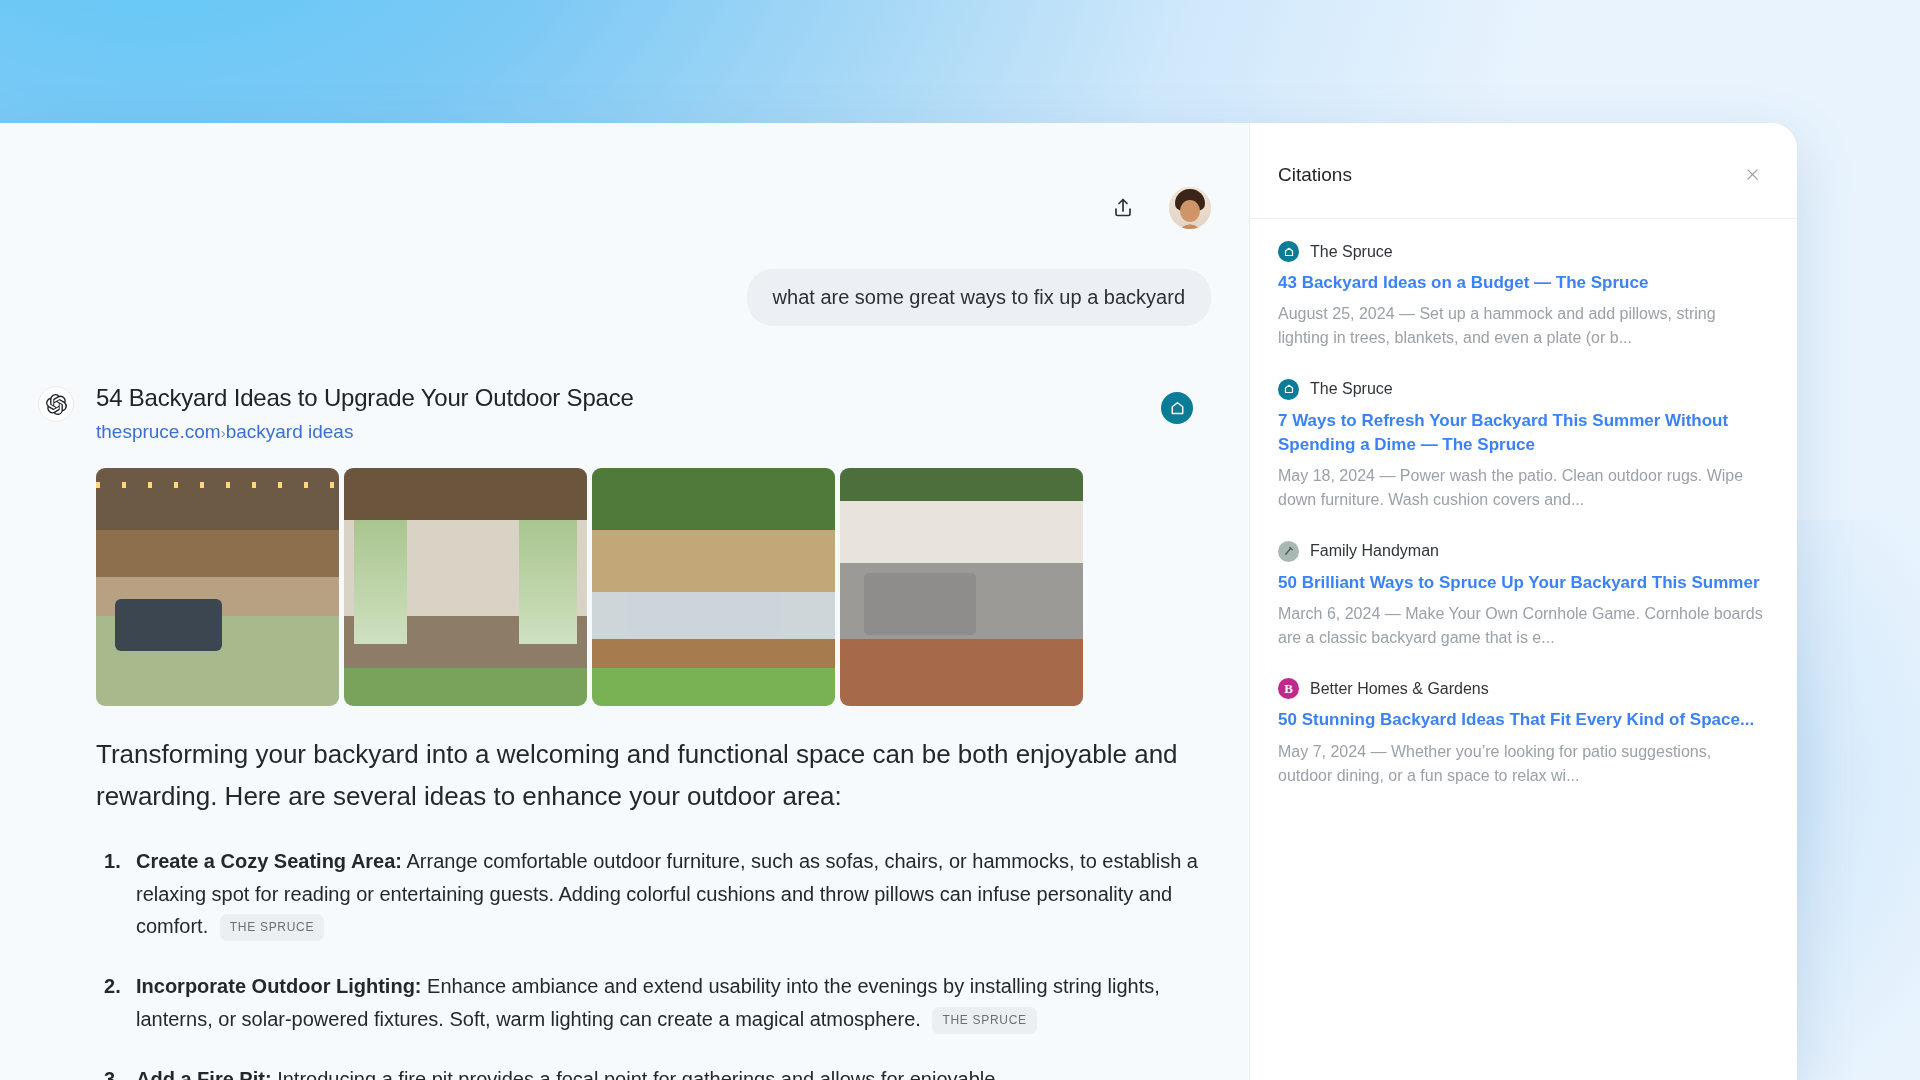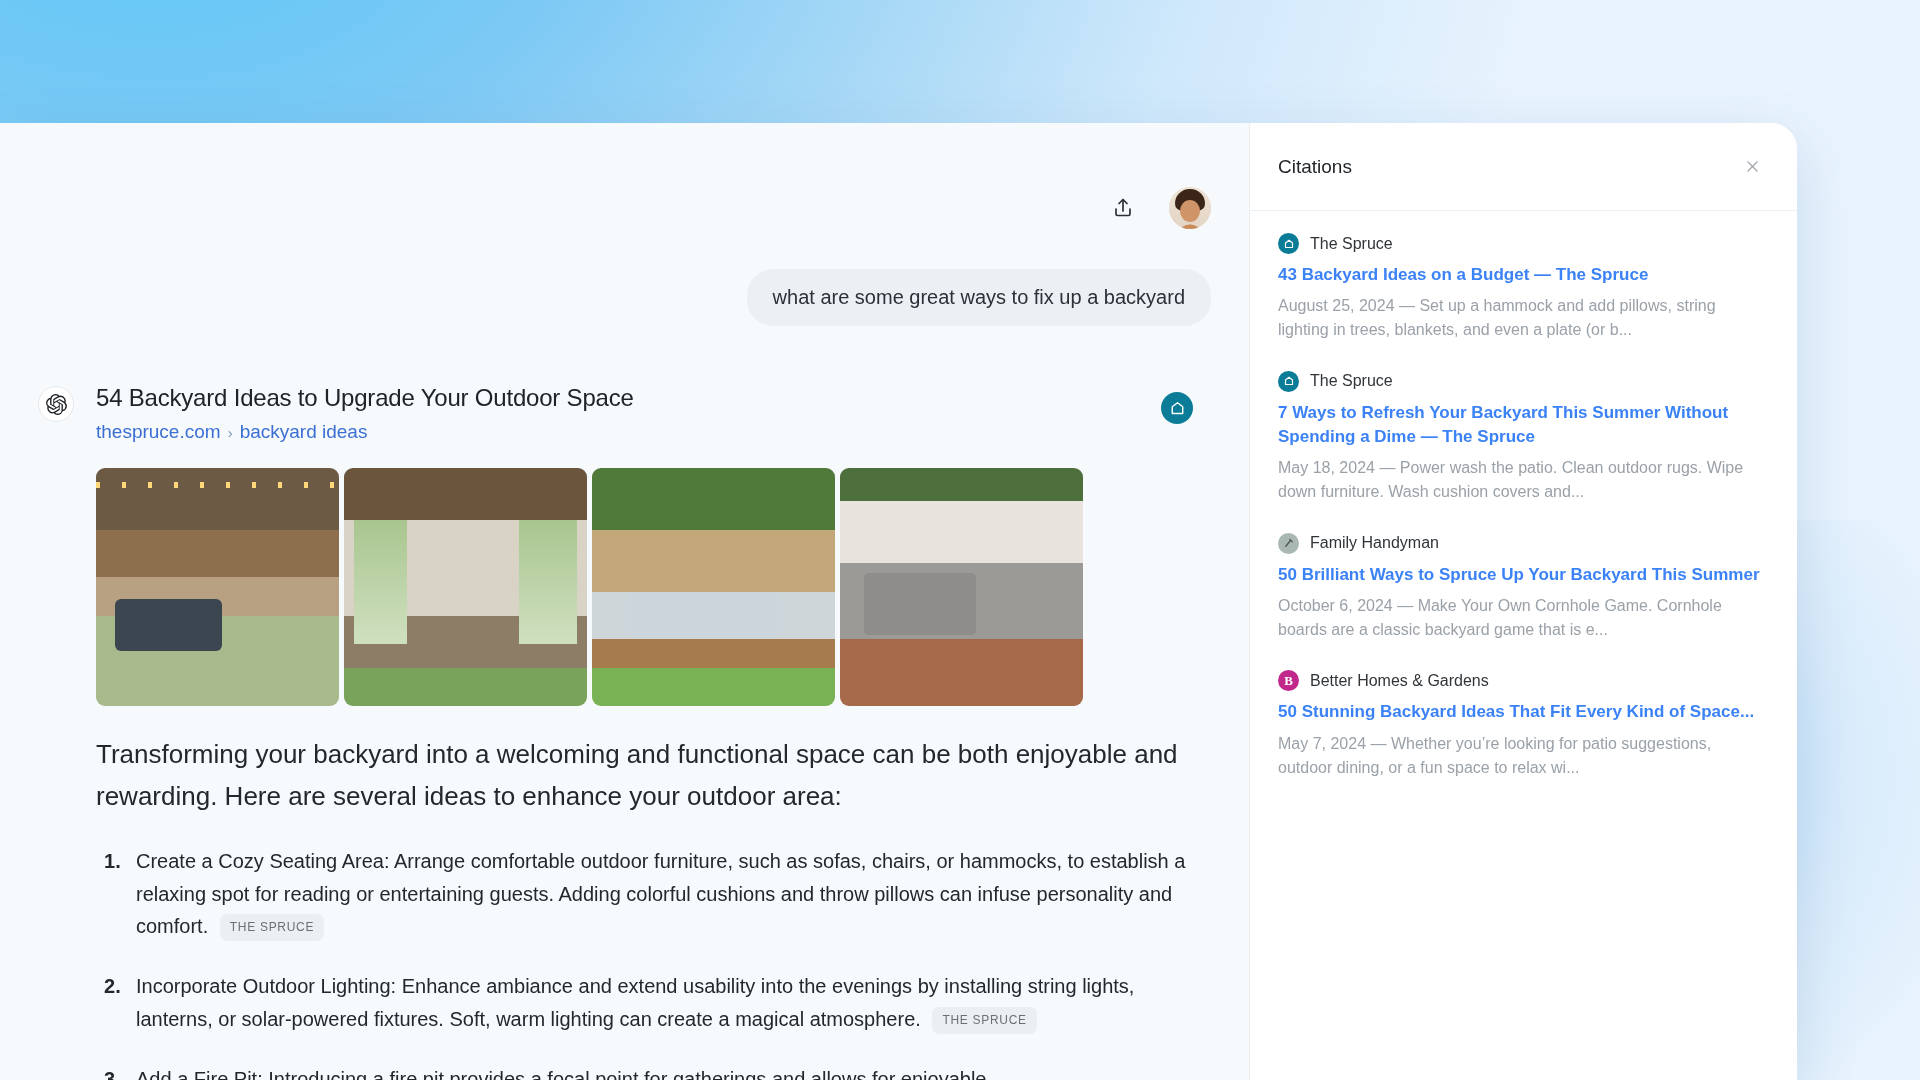--- a/index.html
+++ b/index.html
@@ -50,21 +50,21 @@
 
   .assist-row { display:flex; margin-top:58px; }
   .gpt-mark {
     width:36px; height:36px; border-radius:50%; border:1px solid #e6eaee; background:#fff;
     display:flex; align-items:center; justify-content:center; flex:none; margin-top:2px;
   }
   .assist-body { margin-left:22px; flex:1; min-width:0; }
 
   .card-head { display:flex; align-items:flex-start; justify-content:space-between; }
   .card-title { font-size:24px; color:#202427; font-weight:400; letter-spacing:-.2px; }
-  .breadcrumb { margin-top:9px; font-size:19px; color:#3b6fd4; display:flex; align-items:center; gap:7px; }
+  .breadcrumb { margin-top:9px; font-size:19px; color:#3b6fd4; display:flex; align-items:center; }
   .breadcrumb .chev { color:#7d93b5; font-size:15px; }
   .breadcrumb a { color:#3b6fd4; text-decoration:none; cursor:pointer; }
 
   .spruce-badge {
     width:32px; height:32px; border-radius:50%; background:#0b7c97;
     display:flex; align-items:center; justify-content:center; flex:none; margin-top:8px; margin-right:18px;
   }
 
   .thumbs { display:flex; gap:5px; margin-top:25px; }
   .thumb { width:243px; height:238px; border-radius:9px; overflow:hidden; position:relative; }
@@ -85,32 +85,32 @@
 
   ol.ideas { margin-top:28px; padding-left:0; list-style:none; counter-reset:idea; }
   ol.ideas > li {
     counter-increment:idea; position:relative; padding-left:40px;
     font-size:20px; line-height:1.62; color:#24282c; margin-bottom:28px;
   }
   ol.ideas > li::before {
     content:counter(idea)"."; position:absolute; left:8px; top:0;
     font-weight:700; color:#24282c;
   }
-  ol.ideas b { font-weight:400; }
+  ol.ideas b { font-weight:700; }
   .cite-chip {
     display:inline-block; background:#eceff2; color:#6a7076;
     font-size:12px; letter-spacing:.7px; padding:4px 10px; border-radius:7px;
     vertical-align:2px; margin-left:6px; cursor:pointer; white-space:nowrap;
   }
 
   
   .panel { width:548px; height:100%; background:#fff; border-left:1px solid #eceff2; display:flex; flex-direction:column; }
   .panel-head {
     height:88px; flex:none; display:flex; align-items:center; justify-content:space-between;
-    padding:0 30px 0 28px; border-bottom:1px solid #eef1f4;
+    padding:0 30px 0 28px; border-bottom:1px solid #eef1f4;margin-top:8px;
   }
   .panel-title { font-size:19px; color:#1f2327; font-weight:400; }
   .close-x { width:30px; height:30px; display:flex; align-items:center; justify-content:center; cursor:pointer; color:#9aa1a8; }
   .panel-body { flex:1; overflow:hidden; padding:22px 28px 0 28px; position:relative; }
 
   .cite { margin-bottom:28px; cursor:pointer; }
   .cite-src { display:flex; align-items:center; gap:11px; margin-bottom:9px; }
   .src-ico { width:21px; height:21px; border-radius:50%; flex:none; display:flex; align-items:center; justify-content:center; }
   .ico-spruce { background:#0b7c97; }
   .ico-handyman { background:#aab8b4; }
@@ -251,21 +251,21 @@
         <div class="cite-src">
           <span class="src-ico ico-handyman">
             <svg width="13" height="13" viewBox="0 0 24 24" fill="none" stroke="#4e5b58" stroke-width="2.6" stroke-linecap="round">
                 <path d="M16 6 7 17"></path>
                 <path d="M14.5 4.5 19 9"></path>
               </svg>
           </span>
           <span class="src-name">Family Handyman</span>
         </div>
         <div class="cite-title">50 Brilliant Ways to Spruce Up Your Backyard This Summer</div>
-        <div class="cite-snip">October 6, 2024 — Make Your Own Cornhole Game. Cornhole boards are a classic backyard game that is e...</div>
+        <div class="cite-snip">March 6, 2024 — Make Your Own Cornhole Game. Cornhole boards are a classic backyard game that is e...</div>
       </div>
 
       <div class="cite">
         <div class="cite-src">
           <span class="src-ico ico-bhg">B</span>
           <span class="src-name">Better Homes &amp; Gardens</span>
         </div>
         <div class="cite-title">50 Stunning Backyard Ideas That Fit Every Kind of Space...</div>
         <div class="cite-snip">May 7, 2024 — Whether you’re looking for patio suggestions, outdoor dining, or a fun space to relax wi...</div>
       </div>

